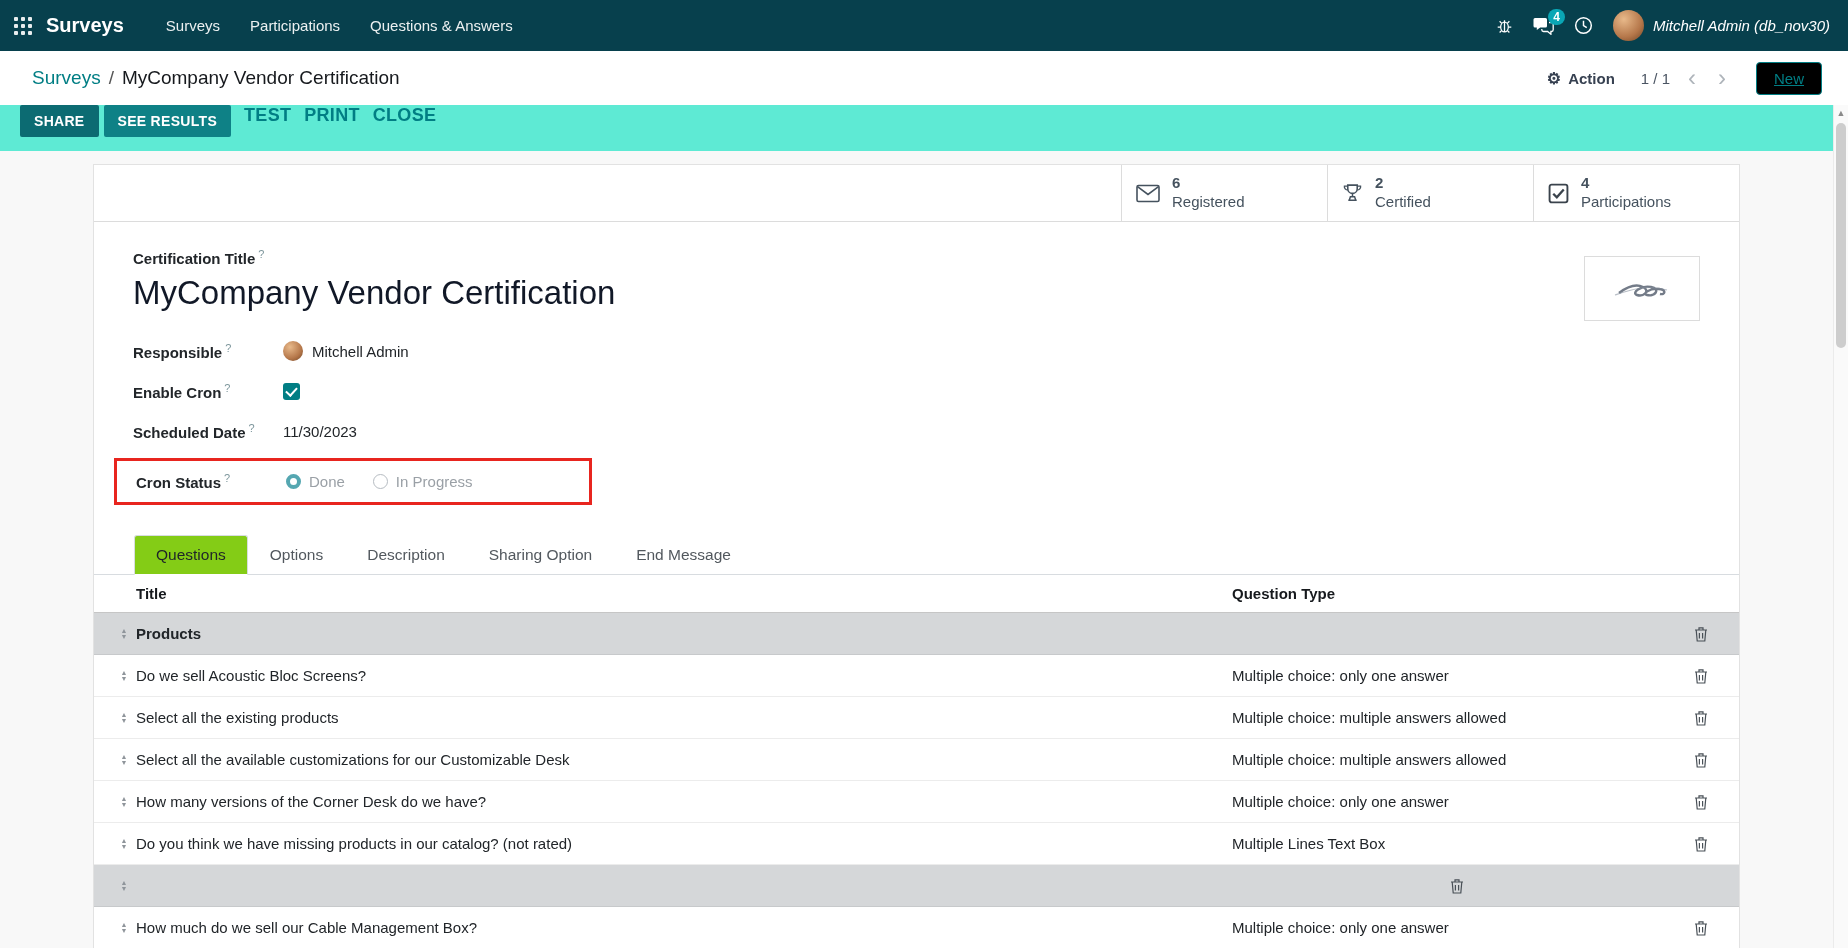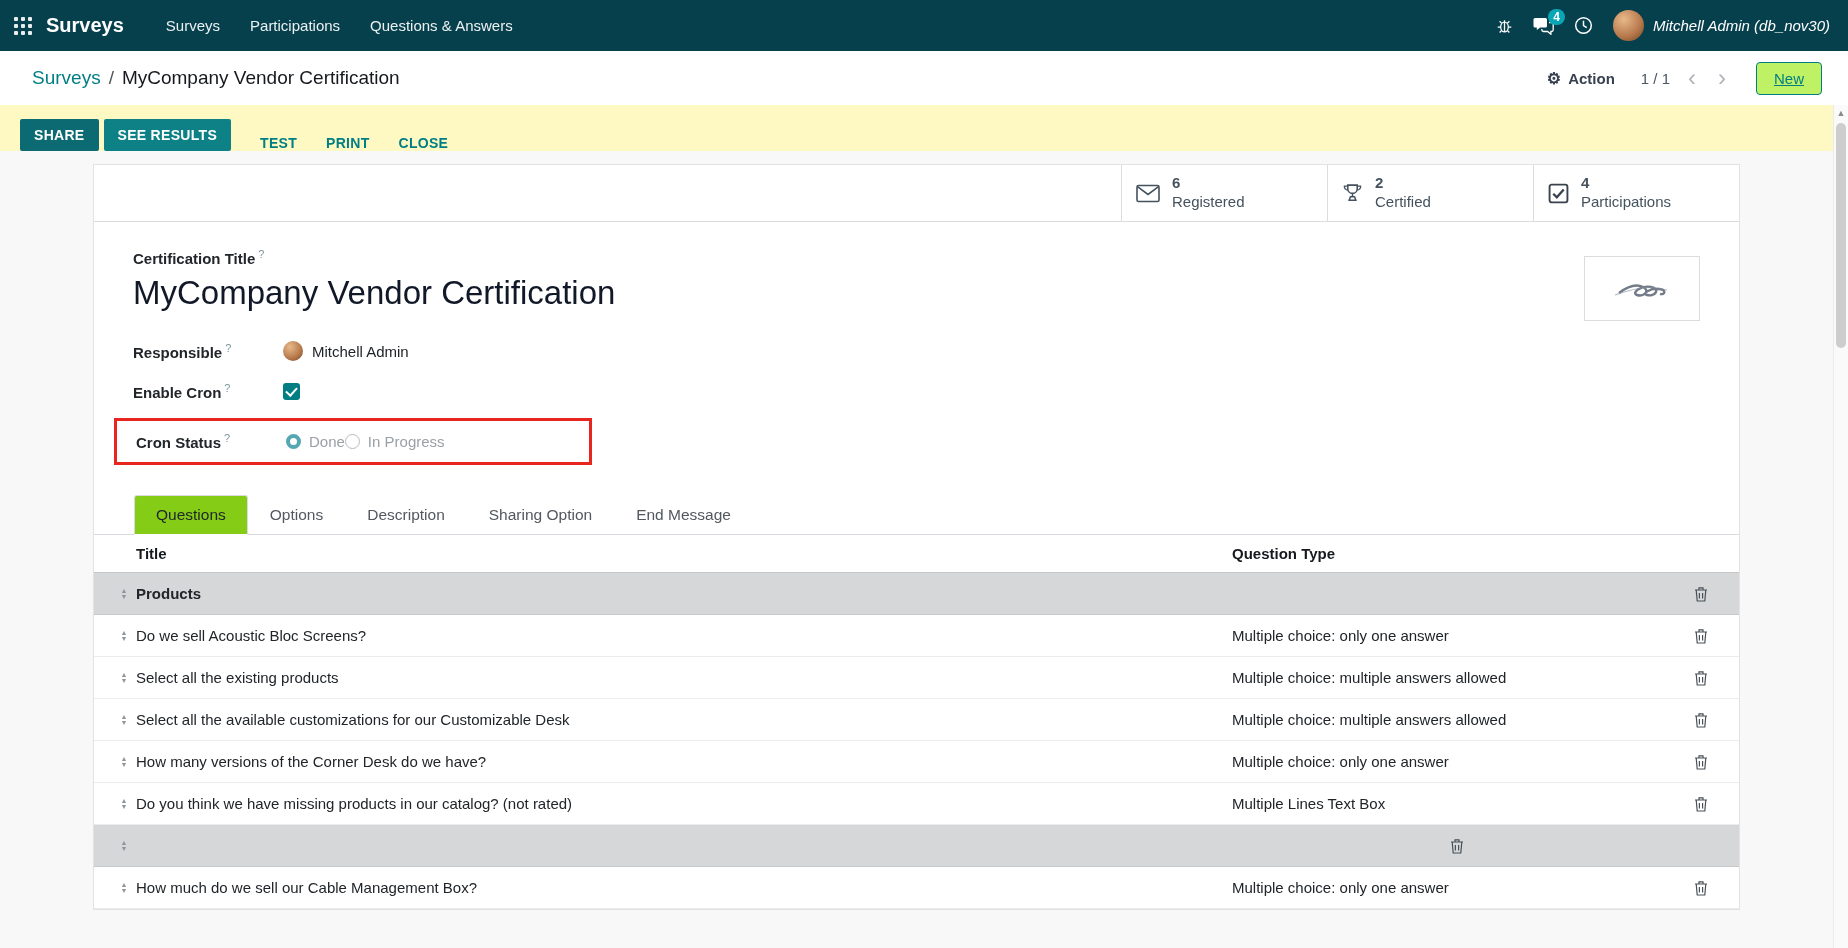--- a/index.html
+++ b/index.html
@@ -27,31 +27,31 @@
   .control-panel { height:54px; display:flex; align-items:center; padding:0 26px 0 32px; background:#fff; }
   .breadcrumb { font-size:19px; display:flex; gap:8px; align-items:center; }
   .bc-link { color:var(--accent,#017e84); cursor:pointer; }
   .bc-sep { color:#555; }
   .bc-current { color:#16191d; }
   .cp-right { margin-left:auto; display:flex; align-items:center; gap:26px; }
   .action-btn { display:flex; align-items:center; gap:7px; font-size:15px; color:#374151; cursor:pointer; font-weight:600;}
   .gear { font-size:16px; color:#374151; }
   .pager { display:flex; align-items:center; gap:14px; font-size:15px; color:#4b5563; }
   .pager-arrow { font-size:24px; line-height:16px; color:#aeb4ba; cursor:pointer; padding:0 4px; }
-  .new-btn { border:1px solid var(--accent,#017e84); color:var(--accent,#017e84); background:#bef264;
+  .new-btn { border:1px solid var(--accent,#017e84); color:var(--accent,#017e84); background:#000000;
              font-size:15px; padding:7px 17px; border-radius:4px; cursor:pointer;text-decoration:underline; }
 
   
-  .status-row { height:46px; display:flex; align-items:flex-end; padding:0 20px; background:#fef9c3; gap:5px; }
+  .status-row { height:46px; display:flex; align-items:flex-start; padding:0 20px; background:#5eead4; gap:5px; }
   .btn-filled { color:#fff; font-size:14px; font-weight:700; letter-spacing:.3px; padding:8px 14px;
                 border:none; border-radius:2px; cursor:pointer; }
   .btn-share { background:var(--share-button-bg,#0c6b72); }
   .btn-see-results { background:var(--see-results-button-bg,#0e8186); }
-  .btn-flat { background:none; border:none; color:var(--accent,#017e84); font-size:14px; font-weight:600;
-              letter-spacing:.3px; margin-left:24px; cursor:pointer; }
+  .btn-flat { background:none; border:none; color:var(--accent,#017e84); font-size:18px; font-weight:600;
+              letter-spacing:.3px; margin-left:8px; cursor:pointer; }
 
   
   .content { height:797px; width:1833px; background:#f8f8f8; overflow:hidden; }
   .sheet { width:1647px; margin:13px auto 0; background:#fff; border:1px solid #e2e2e2; position:relative; }
 
   .stat-row { height:57px; display:flex; justify-content:flex-end; border-bottom:1px solid #dcdcdc; }
   .stat-btn { width:206px; border-left:1px solid #dcdcdc; display:flex; align-items:center; gap:12px;
               padding:0 14px; cursor:pointer; background:#fff; }
   .stat-text { display:flex; flex-direction:column; line-height:1.25; }
   .stat-value { font-size:15px; font-weight:700; color:#45525e; }
@@ -68,21 +68,21 @@
   .avatar-sm { width:20px; height:20px; border-radius:50%;
                background:radial-gradient(circle at 35% 30%, #e8b98a, #b5774a 60%, #6e4324); }
   .checkbox { width:17px; height:17px; background:var(--accent,#017e84); border-radius:3px; position:relative;
               cursor:pointer; }
   .checkbox::after { content:""; position:absolute; left:5px; top:2px; width:5px; height:9px;
                      border:solid #fff; border-width:0 2px 2px 0; transform:rotate(42deg); }
   .fvalue { font-size:15px; color:#212529; }
 
   .cron-box { border:3px solid var(--annotation-red,#e8251f); width:478px; margin-left:-19px;
               padding:11px 0 11px 19px; display:flex; align-items:center; margin-top:4px; }
-  .radio-group { display:flex; align-items:flex-start; }
+  .radio-group { display:flex; align-items:flex-start; gap:28px; }
   .radio-opt { display:flex; align-items:center; gap:8px; color:#9aa0a6; font-size:15px; }
   .radio { width:15px; height:15px; border-radius:50%; border:1px solid #b6bcc2; background:#fff; cursor:pointer; }
   .radio.selected { border:4.5px solid #55a7b1; }
 
   
   .tabs { display:flex; padding-left:40px; border-bottom:1px solid #d8dce0; margin-top:30px; }
   .tab { padding:10px 21px; font-size:15.5px; color:#52585e; border:1px solid transparent;
          margin-bottom:-1px; cursor:pointer; border-radius:3px 3px 0 0; }
   .tab.active { background:#84cc16; border-color:#d8dce0 #d8dce0 #fff; color:#1f2429; }
 
@@ -252,20 +252,24 @@
             <span class="avatar-sm"></span>
             <span>Mitchell Admin</span>
           </span>
         </div>
 
         <div class="frow">
           <span class="flabel"><span>Enable Cron</span><span class="help">?</span></span>
           <span class="checkbox"></span>
         </div>
 
+        <div class="frow">
+          <span class="flabel"><span>Scheduled Date</span><span class="help">?</span></span>
+          <span class="fvalue">11/30/2023</span>
+        </div>
 
         <div class="cron-box">
           <span class="flabel" style="width:150px; flex:none;"><span>Cron Status</span><span class="help">?</span></span>
           <span class="radio-group">
             <span class="radio-opt">
               <span class="radio selected"></span>
               <span>Done</span>
             </span>
             <span class="radio-opt">
               <span class="radio"></span>

